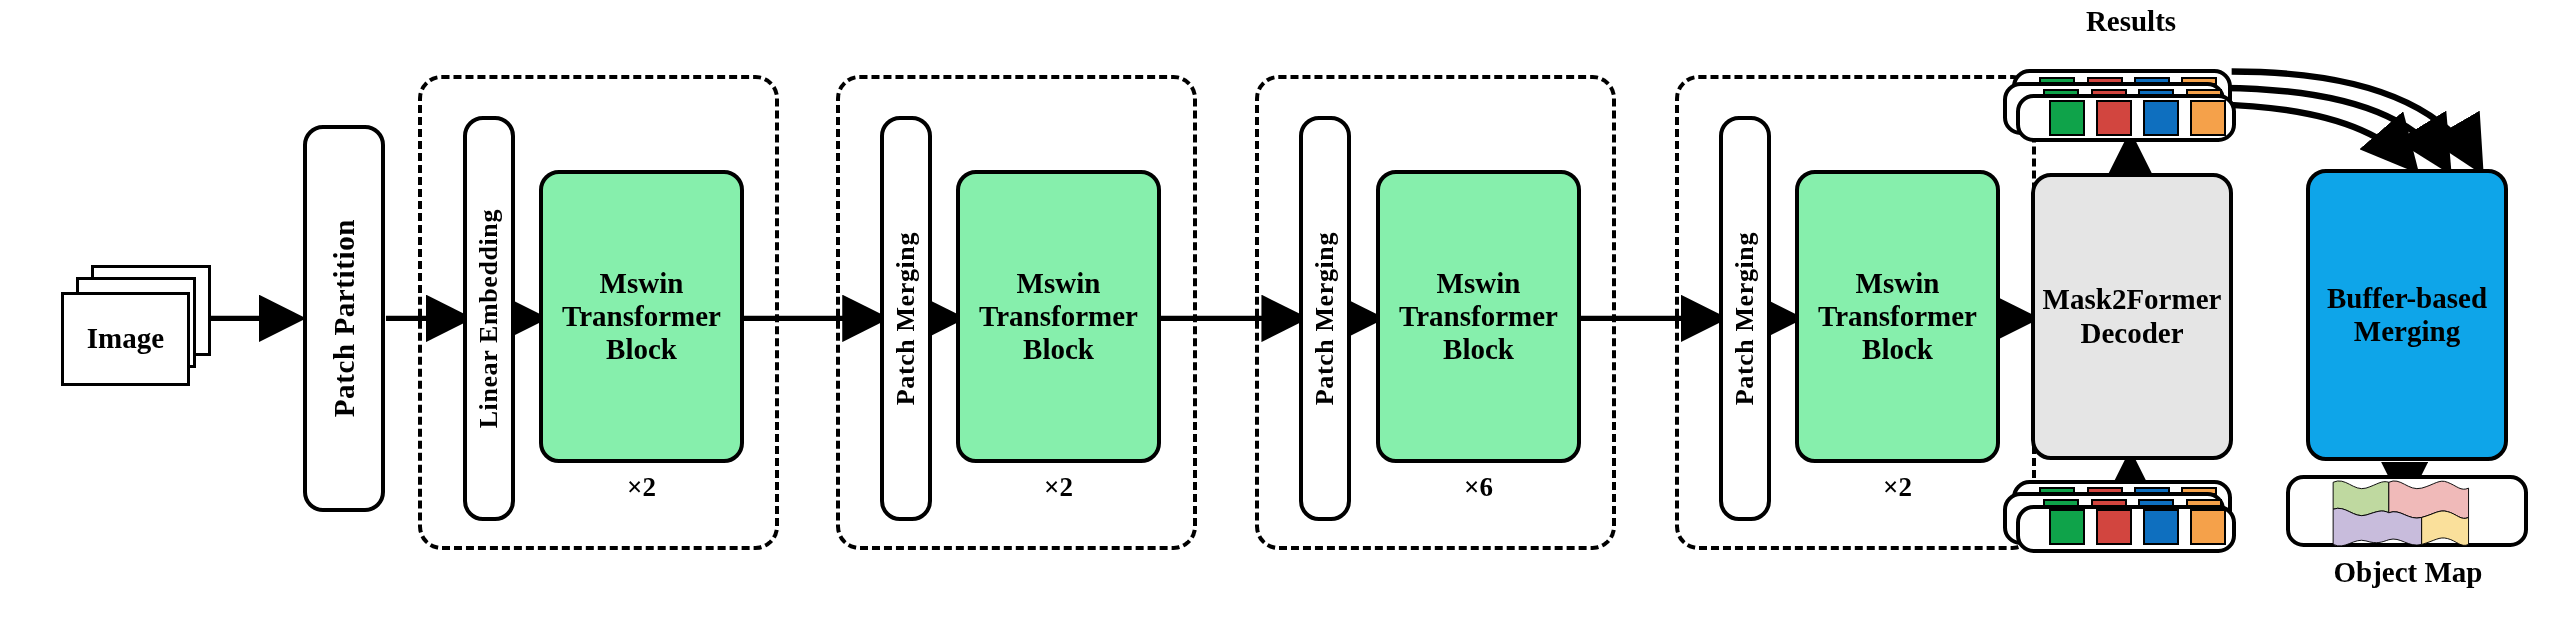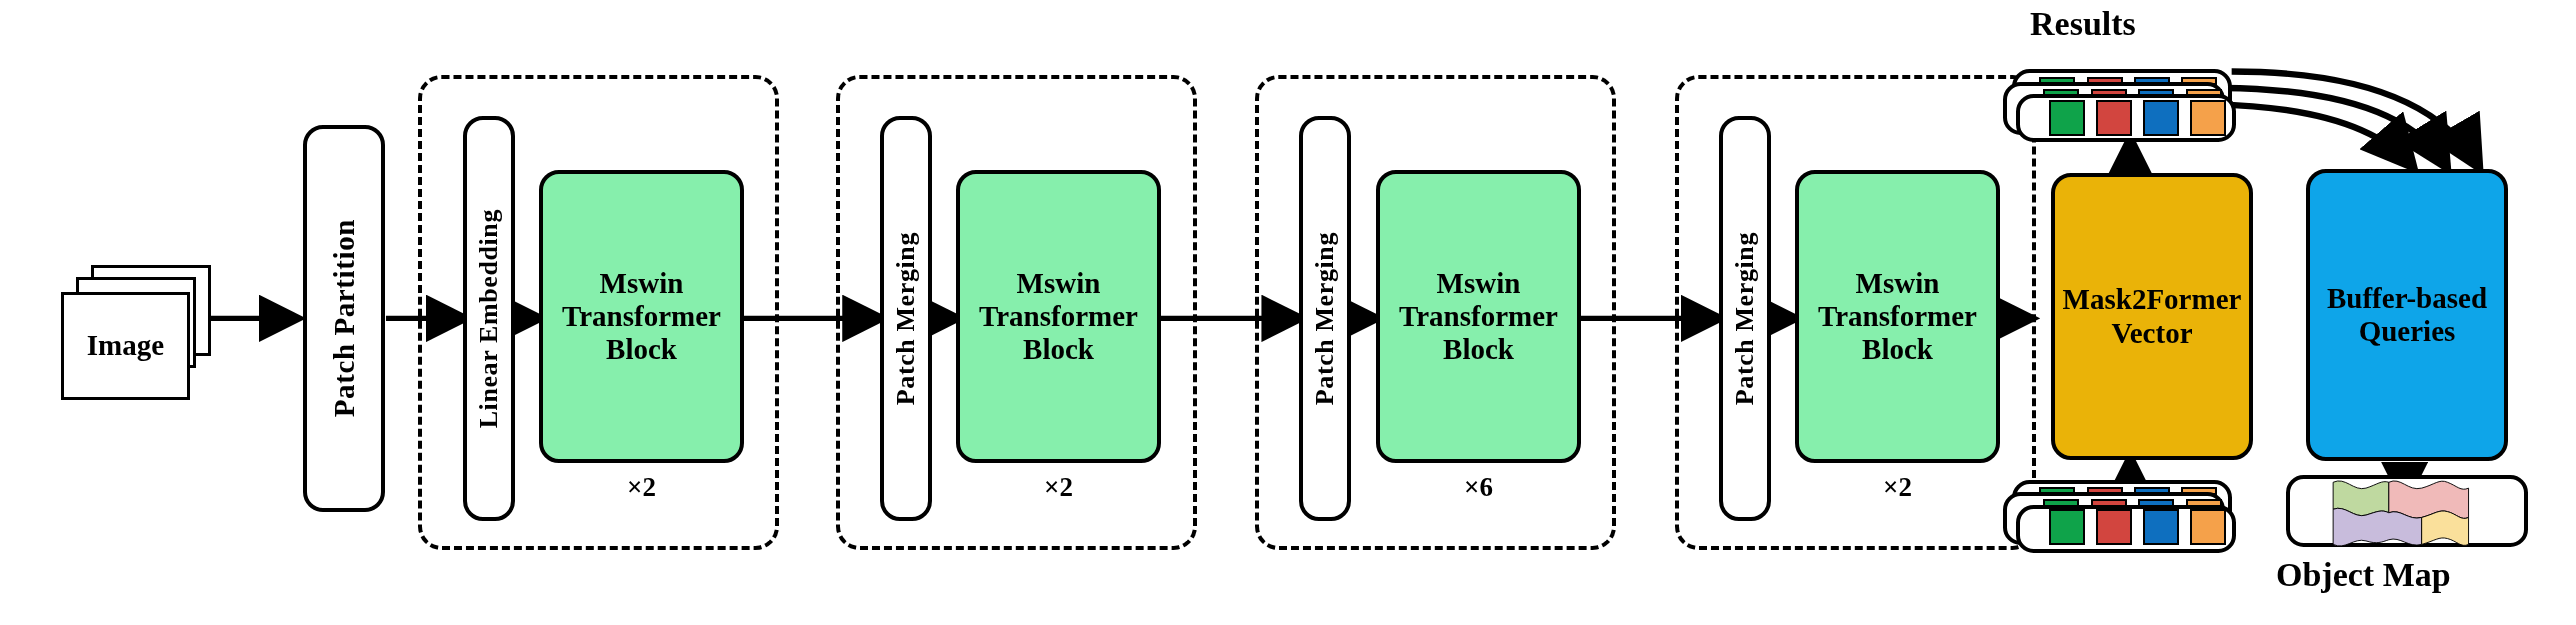--- a/index.html
+++ b/index.html
@@ -17,23 +17,23 @@
     line-height:1;
     white-space:nowrap;
     color:#000;
   }
   .blocklabel{font-weight:bold;font-size:29px;line-height:1.14;color:#000;}
   .mul{position:absolute;font-weight:bold;font-size:27px;color:#000;text-align:center;}
   .dashgroup{position:absolute;box-sizing:border-box;border:4.1px dashed #000;border-radius:23.5px;background:transparent;}
   .imgcard{position:absolute;box-sizing:border-box;border:3.5px solid #000;background:#fff;}
   .stackcard{position:absolute;box-sizing:border-box;border:4.1px solid #000;border-radius:17.6px;background:#fff;}
   .swatch{position:absolute;box-sizing:border-box;border:2.3px solid #000;}
-  .capt{position:absolute;font-weight:bold;font-size:34px;color:#000;white-space:nowrap;}
+  .capt{position:absolute;font-weight:bold;font-size:29px;color:#000;white-space:nowrap;text-align:center;}
   .purple{background:#86efac;}
-  .yellow{background:#eab308;margin-left:20px;}
+  .yellow{background:#e5e5e5;}
   .salmon{background:#0ea5e9;}
 </style>
 </head>
 <body>
 
 <div id="canvas">
 
   <svg id="svg-layer" viewBox="0 0 4391 1066">
     <defs>
       <marker id="ah" markerWidth="9" markerHeight="9" refX="7.2" refY="4.5" orient="auto" markerUnits="strokeWidth">
@@ -71,21 +71,21 @@
 
     <g stroke="#000" stroke-width="11" fill="none" marker-end="url(#ah)">
       <path d="M3805,122 C4010,122 4160,170 4225,282"></path>
       <path d="M3790,150 C4000,152 4120,200 4170,282"></path>
       <path d="M3775,178 C3960,182 4060,222 4112,282"></path>
     </g>
   </svg>
 
   <div class="imgcard" style="left:91px;top:265px;width:120px;height:91px;"></div>
   <div class="imgcard" style="left:76px;top:277px;width:120px;height:91px;"></div>
-  <div class="imgcard node" style="left:61px;top:292px;width:129px;height:108px;">
+  <div class="imgcard node" style="left:61px;top:292px;width:129px;height:94px;">
     <span class="blocklabel">Image</span>
   </div>
 
   <div class="node rbox" style="left:303px;top:125px;width:82px;height:387px;">
     <span class="tall-label">Patch Partition</span>
   </div>
 
   <div class="dashgroup" style="left:418px;top:75px;width:361px;height:475px;"></div>
   <div class="node rbox" style="left:463px;top:116px;width:52px;height:405px;">
     <span class="tall-label" style="font-size:26px;">Linear Embedding</span>
@@ -134,28 +134,28 @@
       <span>Mswin</span><br>
       <span>Transformer</span><br>
       <span>Block</span>
     </span>
   </div>
   <div class="mul" style="left:1795px;top:472px;width:205px;">×2</div>
 
   <div class="node rbox yellow" style="left:2031px;top:173px;width:202px;height:287px;">
     <span class="blocklabel">
       <span>Mask2Former</span><br>
-      <span>Vector</span>
+      <span>Decoder</span>
     </span>
   </div>
 
   <div class="node rbox salmon" style="left:2306px;top:169px;width:202px;height:292px;">
     <span class="blocklabel">
       <span>Buffer-based</span><br>
-      <span>Queries</span>
+      <span>Merging</span>
     </span>
   </div>
 
   <div class="capt" style="left:2030px;top:4.7px;width:202px;">Results</div>
 
   <div class="stackcard" style="left:2012px;top:69px;width:220px;height:53px;"></div>
   <div class="swatch" style="left:2039px;top:77px;width:36px;height:8.2px;background:#0FA34A;"></div>
   <div class="swatch" style="left:2087px;top:77px;width:36px;height:8.2px;background:#D2453F;"></div>
   <div class="swatch" style="left:2134px;top:77px;width:36px;height:8.2px;background:#0E6FBF;"></div>
   <div class="swatch" style="left:2181px;top:77px;width:36px;height:8.2px;background:#F5A14A;"></div>

